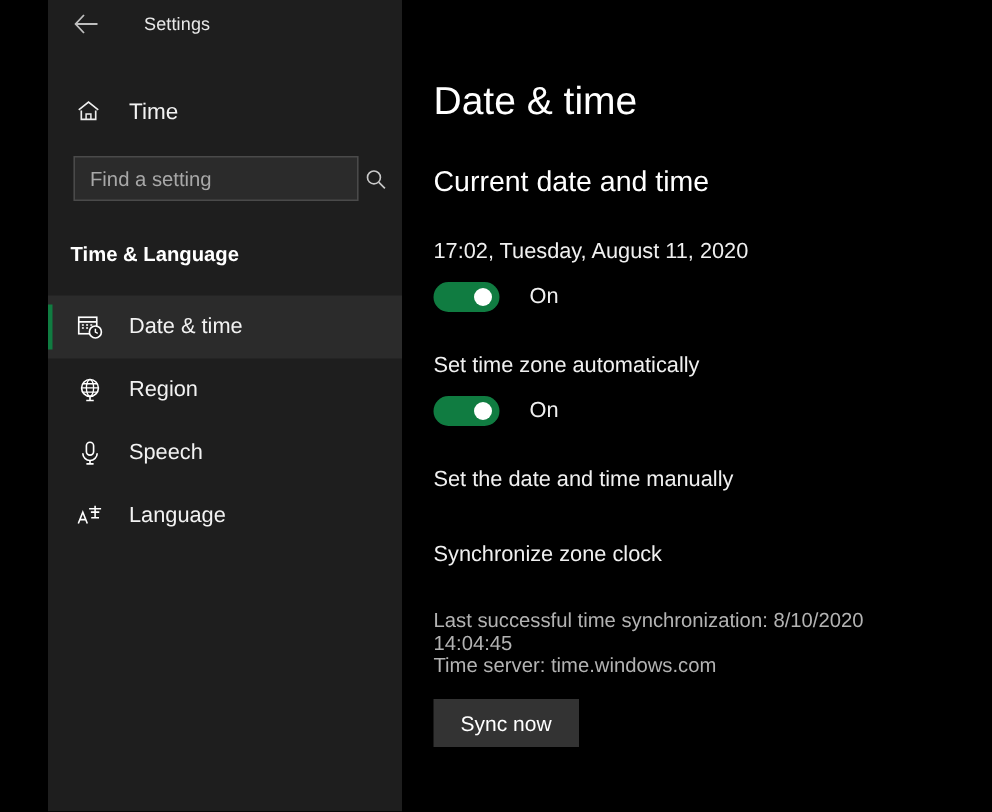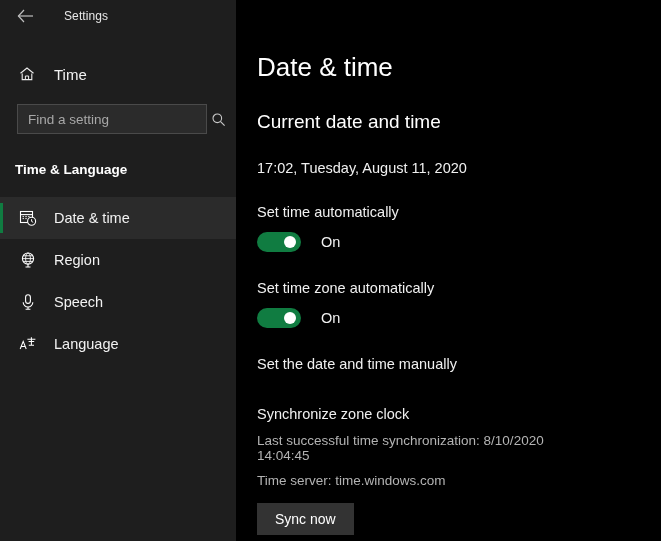--- a/index.html
+++ b/index.html
@@ -13,20 +13,21 @@
     overflow: hidden;
     font-family: "Liberation Sans", sans-serif;
     -webkit-font-smoothing: antialiased;
   }
   .window {
     position: relative;
     width: 548px;
     height: 541px;
     display: flex;
     background: #000000;
+    padding-left: 32px;
   }
 
   
   .sidebar {
     width: 236px;
     height: 541px;
     background: #1e1e1e;
     flex: 0 0 236px;
     position: relative;
   }
@@ -225,23 +226,23 @@
   }
 
   .sync-heading {
     font-size: 14.5px;
     color: #f0f0f0;
     margin-top: 34px;
   }
   .sync-line {
     font-size: 13.5px;
     color: #b3b3b3;
-    margin-top: 11px;
-  }
-  .sync-line.second { margin-top: 10px; }
+    margin-top: 28px;
+  }
+  .sync-line.second { margin-top: 0; }
   .sync-btn-wrap { margin-top: 2px; }
 </style>
 </head>
 <body>
 
 <div class="window">
 
   <div class="sidebar">
 
     <div class="titlebar">
@@ -333,21 +334,20 @@
   </div>
 
   <div class="main">
 
     <div class="page-title">Date &amp; time</div>
 
     <div class="section-title">Current date and time</div>
 
     <div class="current-datetime">17:02, Tuesday, August 11, 2020</div>
 
-    <div class="field-label">Set time automatically</div>
     <div class="toggle-row">
       <div class="toggle">
         <span class="knob"></span>
       </div>
       <span class="toggle-state">On</span>
     </div>
 
     <div class="field-label">Set time zone automatically</div>
     <div class="toggle-row">
       <div class="toggle">

